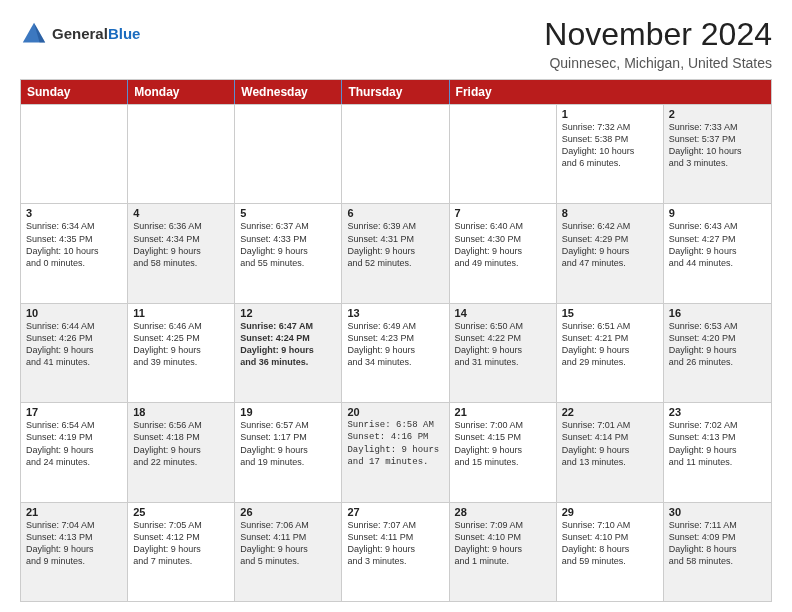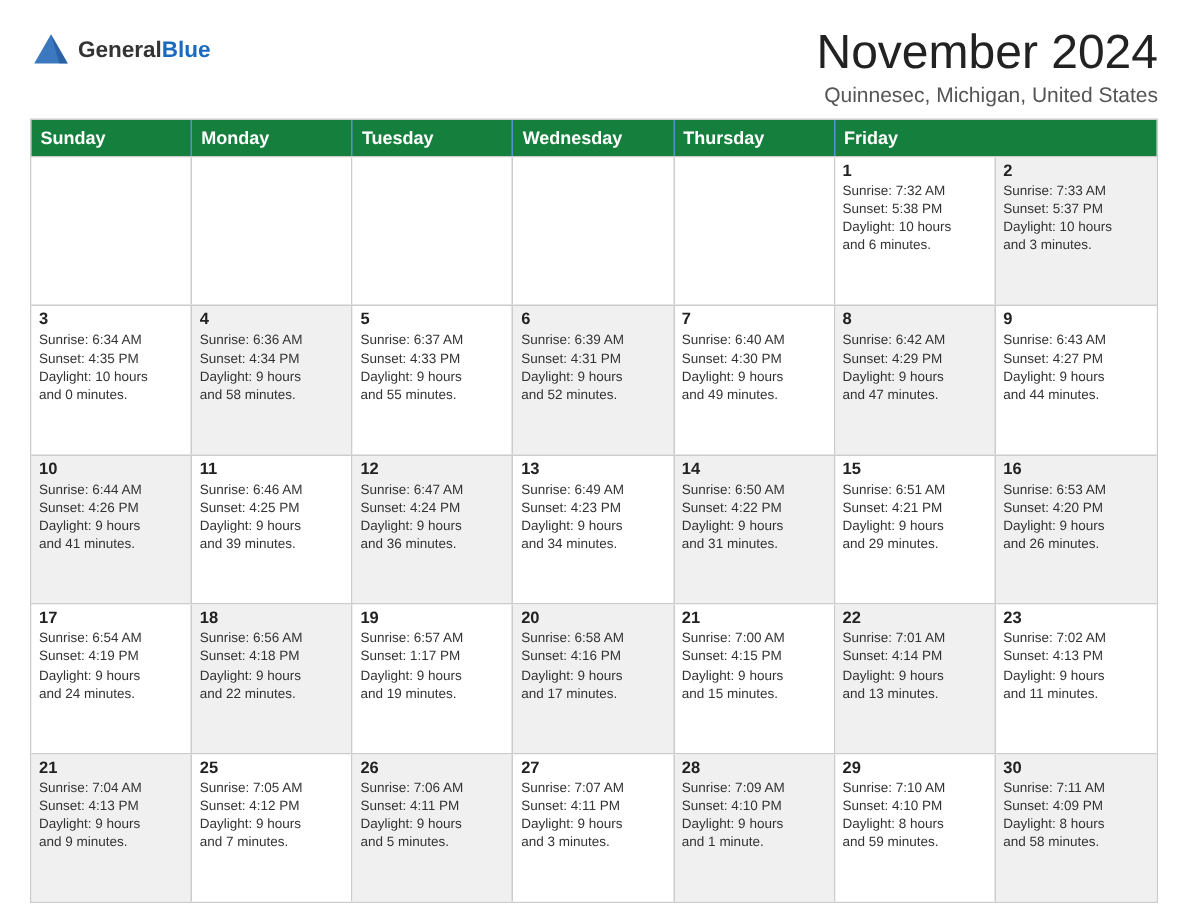--- a/index.html
+++ b/index.html
@@ -57,21 +57,21 @@
     }
     .calendar {
       flex: 1;
       display: flex;
       flex-direction: column;
       border: 1px solid #ccc;
     }
     .cal-header-row {
       display: grid;
       grid-template-columns: repeat(7, 1fr);
-      background: #15803d;
+      background: #b91c1c;
     }
     .cal-header-cell {
       color: #fff;
       font-size: 12px;
       font-weight: bold;
       padding: 5px 6px;
       text-align: left;
       border-right: 1px solid #5a8fd0;
     }
     .cal-header-cell:last-child { border-right: none; }
@@ -127,21 +127,20 @@
     <div class="title-block">
       <div class="month-title">November 2024</div>
       <div class="location">Quinnesec, Michigan, United States</div>
     </div>
   </div>
 
   <div class="calendar">
     <div class="cal-header-row">
     <div class="cal-header-cell">Sunday</div>
         <div class="cal-header-cell">Monday</div>
-        <div class="cal-header-cell">Tuesday</div>
         <div class="cal-header-cell">Wednesday</div>
         <div class="cal-header-cell">Thursday</div>
         <div class="cal-header-cell">Friday</div>
       </div>
     <div class="cal-body">
     <div class="cal-row">
           <div class="cal-cell empty"></div>
           <div class="cal-cell empty"></div>
           <div class="cal-cell empty"></div>
           <div class="cal-cell empty"></div>
@@ -222,21 +221,21 @@
           </div>
           <div class="cal-cell empty">
             <div class="day-num">11</div>
             <div class="cell-text" style="white-space: pre-line;">Sunrise: 6:46 AM
 Sunset: 4:25 PM
 Daylight: 9 hours
 and 39 minutes.</div>
           </div>
           <div class="cal-cell shaded">
             <div class="day-num">12</div>
-            <div class="cell-text" style="white-space: pre-line;">Sunrise: 6:47 AM
+            <div class="cell-text" style="white-space: pre-line; font-weight: bold;">Sunrise: 6:47 AM
 Sunset: 4:24 PM
 Daylight: 9 hours
 and 36 minutes.</div>
           </div>
           <div class="cal-cell empty">
             <div class="day-num">13</div>
             <div class="cell-text" style="white-space: pre-line;">Sunrise: 6:49 AM
 Sunset: 4:23 PM
 Daylight: 9 hours
 and 34 minutes.</div>
@@ -280,21 +279,21 @@
           </div>
           <div class="cal-cell empty">
             <div class="day-num">19</div>
             <div class="cell-text" style="white-space: pre-line;">Sunrise: 6:57 AM
 Sunset: 1:17 PM
 Daylight: 9 hours
 and 19 minutes.</div>
           </div>
           <div class="cal-cell shaded">
             <div class="day-num">20</div>
-            <div class="cell-text" style="white-space: pre-line;">Sunrise: 6:58 AM
+            <div class="cell-text" style="white-space: pre-line; font-family: Liberation Mono, monospace;">Sunrise: 6:58 AM
 Sunset: 4:16 PM
 Daylight: 9 hours
 and 17 minutes.</div>
           </div>
           <div class="cal-cell empty">
             <div class="day-num">21</div>
             <div class="cell-text" style="white-space: pre-line;">Sunrise: 7:00 AM
 Sunset: 4:15 PM
 Daylight: 9 hours
 and 15 minutes.</div>

